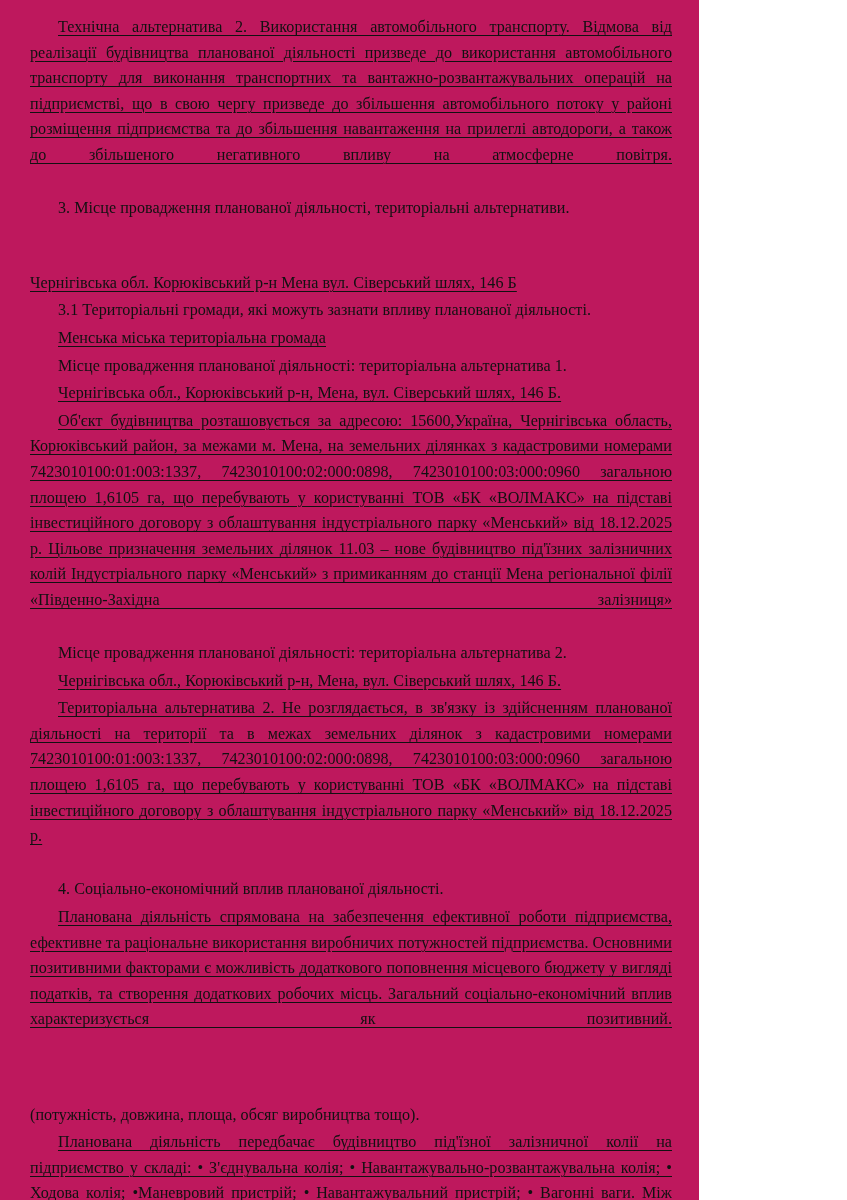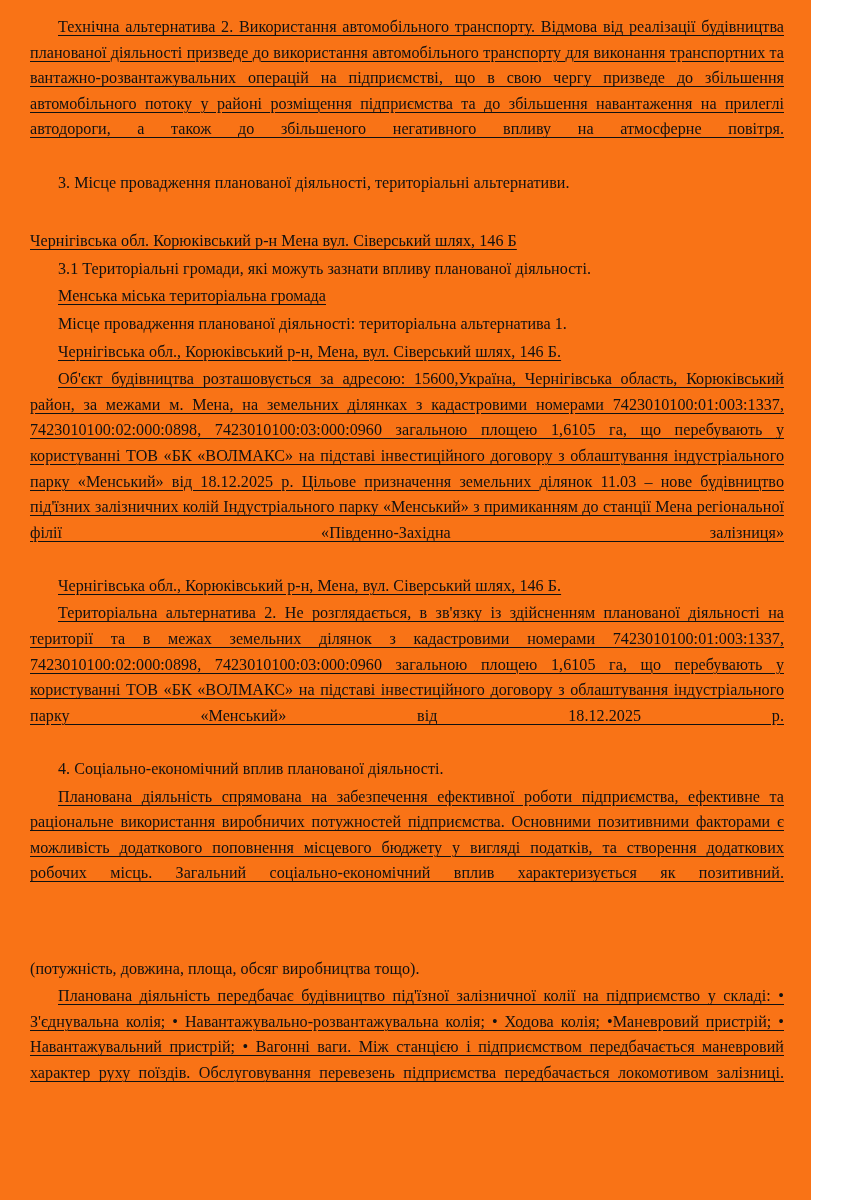--- a/index.html
+++ b/index.html
@@ -10,23 +10,23 @@
   }
   body {
     width: 847px;
     height: 1200px;
     font-family: "Liberation Serif", "DejaVu Serif", serif;
     color: #000000;
     overflow: hidden;
   }
   #page {
     position: relative;
-    width: 811px;
+    width: 699px;
     height: 1200px;
-    background: #f97316;
+    background: #be185d;
     box-sizing: border-box;
     padding: 14px 27px 0 30px;
   }
   .para {
     font-size: 16.1px;
     line-height: 25.6px;
     margin: 0;
     text-align: justify;
     text-justify: inter-word;
     color: #111111;
@@ -37,21 +37,21 @@
   
   .plain { text-align: left; }
   .ind { text-indent: 28px; }
   .noind { text-indent: 0; margin-top: 44px; }
   .u {
     text-decoration: underline;
     text-decoration-thickness: 1px;
     text-underline-offset: 2.5px;
   }
   .gap-md { margin-top: 2px; }
-  .gap-xl { margin-top: 33px; }
+  .gap-xl { margin-top: 49px; }
   
   .just:after {
     content: "";
     display: inline-block;
     width: 100%;
   }
 </style>
 </head>
 <body>
 
@@ -66,20 +66,21 @@
   <p class="para plain ind gap-md">3.1 Територіальні громади, які можуть зазнати впливу планованої діяльності.</p>
 
   <p class="para plain ind gap-md u">Менська міська територіальна громада</p>
 
   <p class="para plain ind gap-md">Місце провадження планованої діяльності: територіальна альтернатива 1.</p>
 
   <p class="para plain ind gap-md u">Чернігівська обл., Корюківський р-н, Мена, вул. Сіверський шлях, 146 Б.</p>
 
   <p class="para just ind gap-md u">Об'єкт будівництва розташовується за адресою: 15600,Україна, Чернігівська область, Корюківський район, за межами м. Мена, на земельних ділянках з кадастровими номерами 7423010100:01:003:1337, 7423010100:02:000:0898, 7423010100:03:000:0960 загальною площею 1,6105 га, що перебувають у користуванні ТОВ «БК «ВОЛМАКС» на підставі інвестиційного договору з облаштування індустріального парку «Менський» від 18.12.2025 р. Цільове призначення земельних ділянок 11.03 – нове будівництво під'їзних залізничних колій Індустріального парку «Менський» з примиканням до станції Мена регіональної філії «Південно-Західна залізниця»</p>
 
+  <p class="para plain ind gap-md">Місце провадження планованої діяльності: територіальна альтернатива 2.</p>
 
   <p class="para plain ind gap-md u">Чернігівська обл., Корюківський р-н, Мена, вул. Сіверський шлях, 146 Б.</p>
 
   <p class="para just ind gap-md u">Територіальна альтернатива 2. Не розглядається, в зв'язку із здійсненням планованої діяльності на території та в межах земельних ділянок з кадастровими номерами 7423010100:01:003:1337, 7423010100:02:000:0898, 7423010100:03:000:0960 загальною площею 1,6105 га, що перебувають у користуванні ТОВ «БК «ВОЛМАКС» на підставі інвестиційного договору з облаштування індустріального парку «Менський» від 18.12.2025 р.</p>
 
   <p class="para plain ind gap-md">4. Соціально-економічний вплив планованої діяльності.</p>
 
   <p class="para just ind gap-md u">Планована діяльність спрямована на забезпечення ефективної роботи підприємства, ефективне та раціональне використання виробничих потужностей підприємства. Основними позитивними факторами є можливість додаткового поповнення місцевого бюджету у вигляді податків, та створення додаткових робочих місць. Загальний соціально-економічний вплив характеризується як позитивний.</p>
 
 

